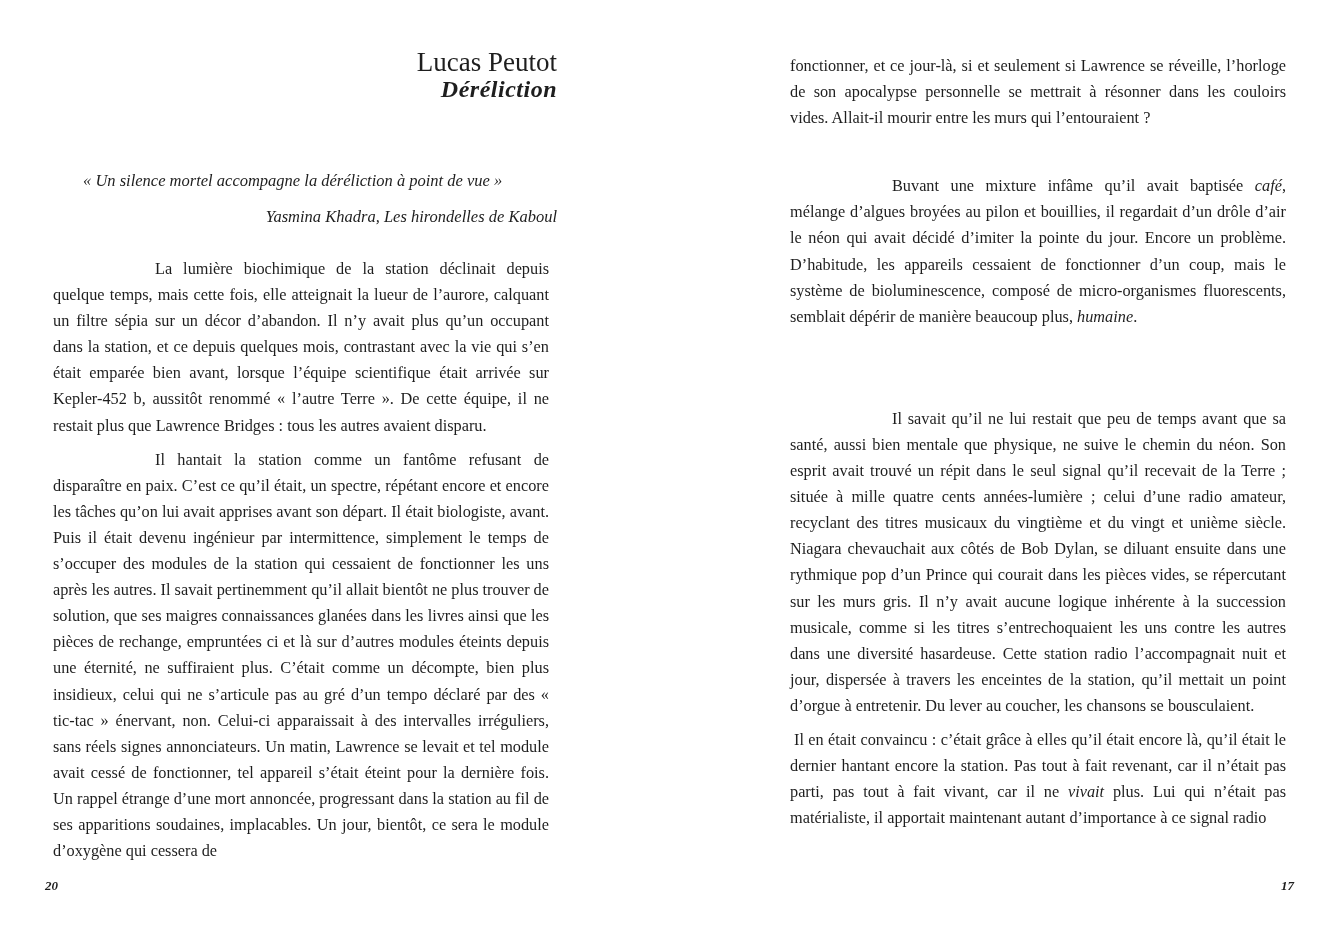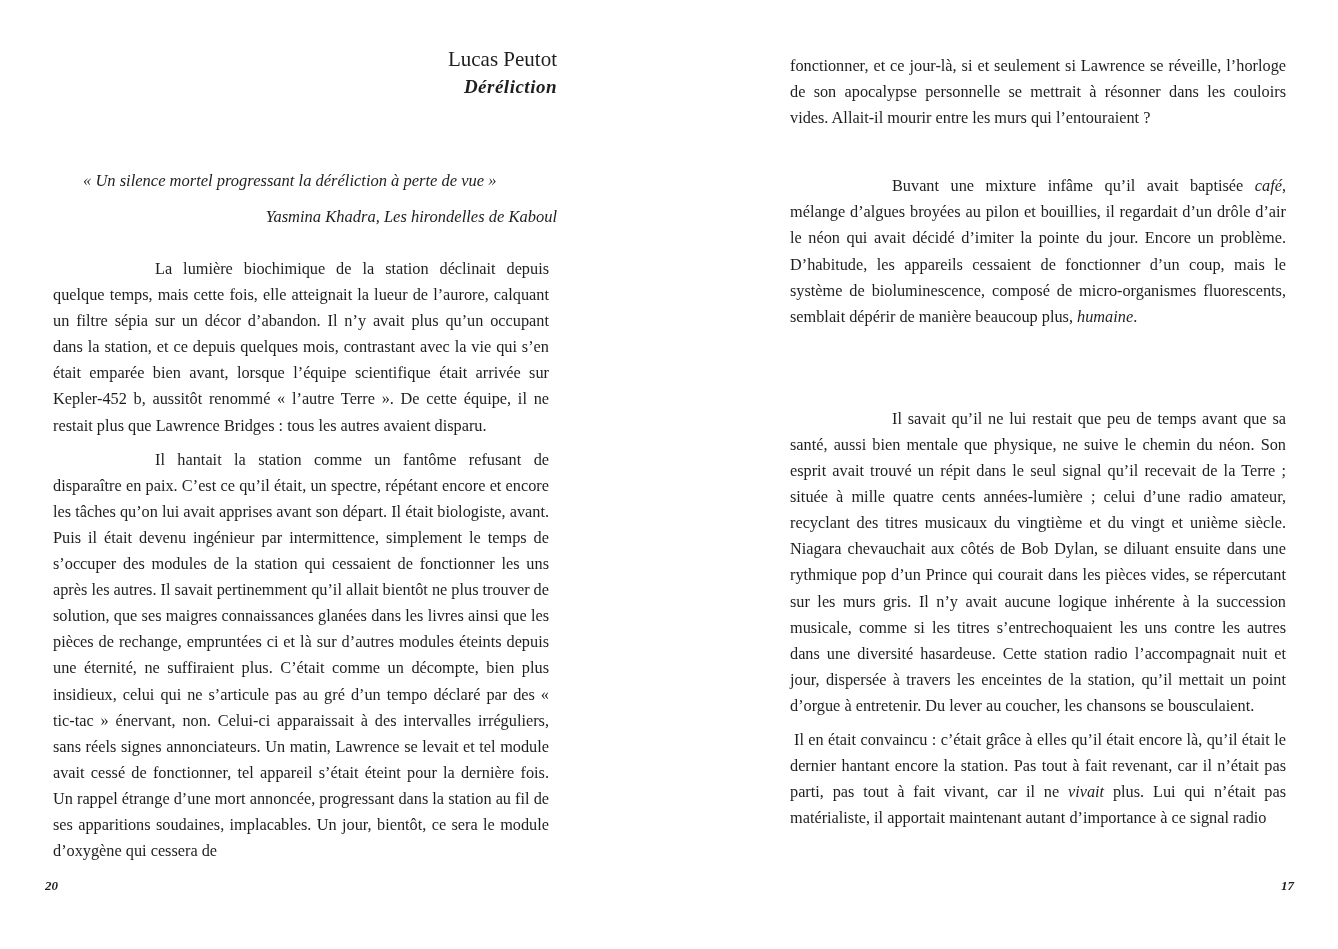--- a/index.html
+++ b/index.html
@@ -1,41 +1,41 @@
 <!DOCTYPE html>
 <html><head>
 <meta charset="utf-8">
 <style>
   html, body { margin:0; padding:0; background:#ffffff; }
   body { width:1338px; height:949px; position:relative; overflow:hidden;
          font-family: "Liberation Serif", "DejaVu Serif", serif; color:#1e1e1e; }
   .page { position:absolute; top:0; height:949px; }
   .page-left { left:45px; width:512px; }
   .page-right { left:782px; width:512px; }
-  .author { position:absolute; top:47px; right:0; font-size:21px; text-align:right; white-space:nowrap; }
-  .title { position:absolute; top:76px; right:0; font-size:19px; font-weight:bold; font-style:italic;
+  .author { position:absolute; top:47px; right:0; font-size:27px; text-align:right; white-space:nowrap; }
+  .title { position:absolute; top:76px; right:0; font-size:24px; font-weight:bold; font-style:italic;
            text-align:center; white-space:nowrap; letter-spacing:0.5px; }
   .epigraph { position:absolute; top:171px; left:38px; font-size:16.5px; font-style:italic; white-space:nowrap; }
   .epi-source { position:absolute; top:207px; right:0; font-size:16.5px; font-style:italic; white-space:nowrap; }
   .body { position:absolute; left:0; width:512px; font-size:16.3px; line-height:26.1px; text-align:justify; }
   .body p { margin:8px; }
   .indent { text-indent:102px; }
   .center-line { text-align:left; padding-left:102px; }
   .right-line { text-align:right; }
   .small-indent { text-indent:4px; }
   .page-num { position:absolute; top:878px; font-size:13px; font-weight:bold; font-style:italic; }
   em { font-style:italic; }
 </style>
 </head>
 <body>
 
 <div class="page page-left">
   <div class="author">Lucas Peutot</div>
   <div class="title">Déréliction</div>
-  <div class="epigraph">« Un silence mortel progressant la déréliction à perte de vue »</div>
+  <div class="epigraph">« Un silence mortel accompagne la déréliction à point de vue »</div>
   <div class="epi-source">Yasmina Khadra, Les hirondelles de Kaboul</div>
   <div class="body" style="top:248px;">
     <p class="indent">La lumière biochimique de la station déclinait depuis quelque temps, mais cette fois, elle atteignait la lueur de l’aurore, calquant un filtre sépia sur un décor d’abandon. Il n’y avait plus qu’un occupant dans la station, et ce depuis quelques mois, contrastant avec la vie qui s’en était emparée bien avant, lorsque l’équipe scientifique était arrivée sur Kepler-452 b, aussitôt renommé « l’autre Terre ». De cette équipe, il ne restait plus que Lawrence Bridges : tous les autres avaient disparu.</p>
     <p class="indent">Il hantait la station comme un fantôme refusant de disparaître en paix. C’est ce qu’il était, un spectre, répétant encore et encore les tâches qu’on lui avait apprises avant son départ. Il était biologiste, avant. Puis il était devenu ingénieur par intermittence, simplement le temps de s’occuper des modules de la station qui cessaient de fonctionner les uns après les autres. Il savait pertinemment qu’il allait bientôt ne plus trouver de solution, que ses maigres connaissances glanées dans les livres ainsi que les pièces de rechange, empruntées ci et là sur d’autres modules éteints depuis une éternité, ne suffiraient plus. C’était comme un décompte, bien plus insidieux, celui qui ne s’articule pas au gré d’un tempo déclaré par des « tic-tac » énervant, non. Celui-ci apparaissait à des intervalles irréguliers, sans réels signes annonciateurs. Un matin, Lawrence se levait et tel module avait cessé de fonctionner, tel appareil s’était éteint pour la dernière fois. Un rappel étrange d’une mort annoncée, progressant dans la station au fil de ses apparitions soudaines, implacables. Un jour, bientôt, ce sera le module d’oxygène qui cessera de</p>
   </div>
   <div class="page-num" style="left:0;">20</div>
 </div>
 
 <div class="page page-right">
   <div class="body" style="top:45px;">

